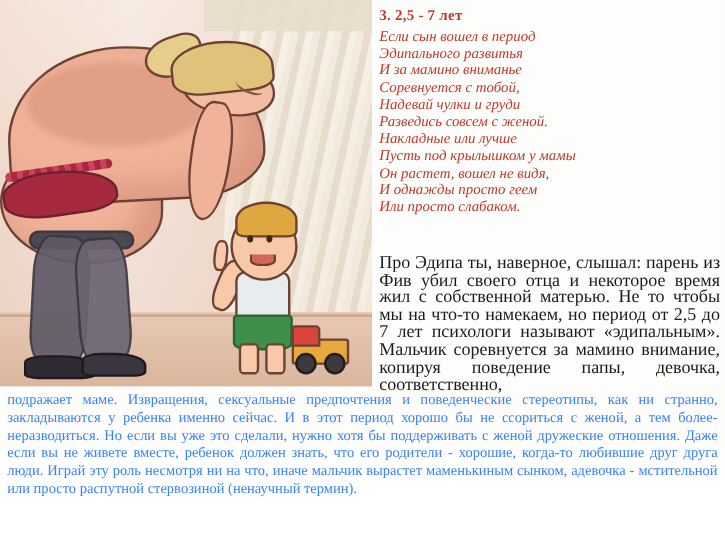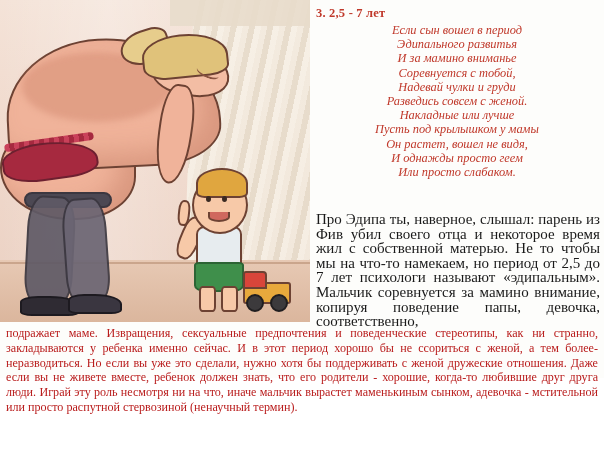--- a/index.html
+++ b/index.html
@@ -367,42 +367,42 @@
     letter-spacing: .2px;
   }
   .poem-lines {
     color: #c0392b;
     font-style: italic;
     font-family: "Liberation Serif", serif;
     font-size: 12.4px;
     line-height: 14.2px;
     margin: 0;
   }
-  .poem-lines div { white-space: nowrap; text-align: center; }
+  .poem-lines div { white-space: nowrap; }
 
   .para-right {
     position: absolute;
     left: 316px;
     top: 212px;
     width: 284px;
     font-family: "Liberation Serif", serif;
     font-size: 15px;
     line-height: 14.6px;
     color: #1a1a1a;
     text-align: justify;
   }
   .para-bottom {
     position: absolute;
     left: 6px;
     top: 326px;
     width: 592px;
     font-family: "Liberation Serif", serif;
     font-size: 12.1px;
     line-height: 14.8px;
-    color: #b91c1c;
+    color: #3b82f6;
     text-align: justify;
   }
 </style>
 </head>
 <body>
 
 <div class="page">
 
   <div class="illustration">
     <div class="wall-panel"></div>

